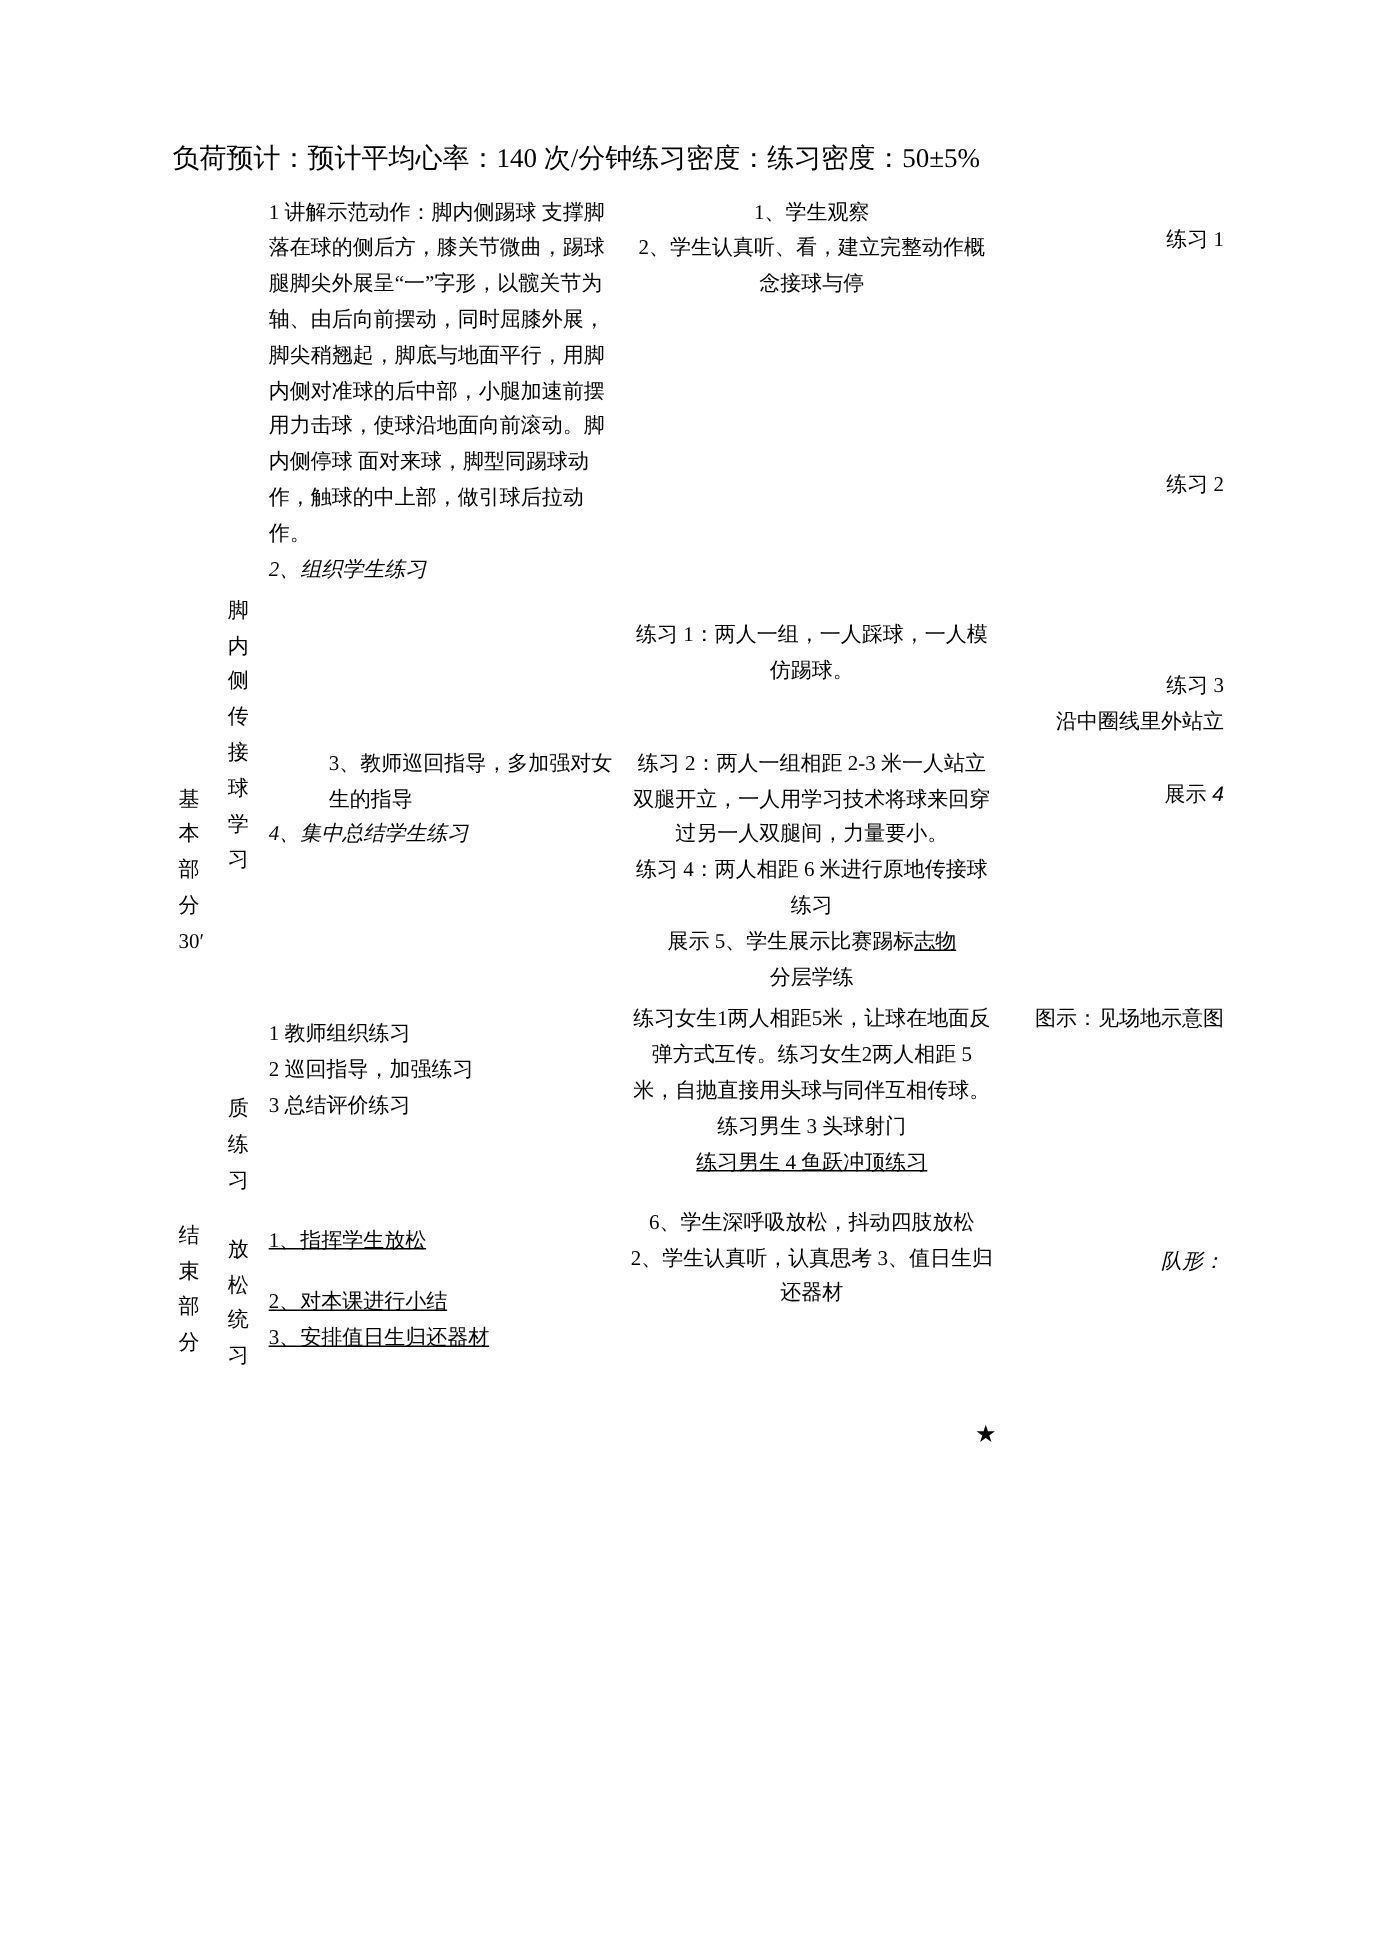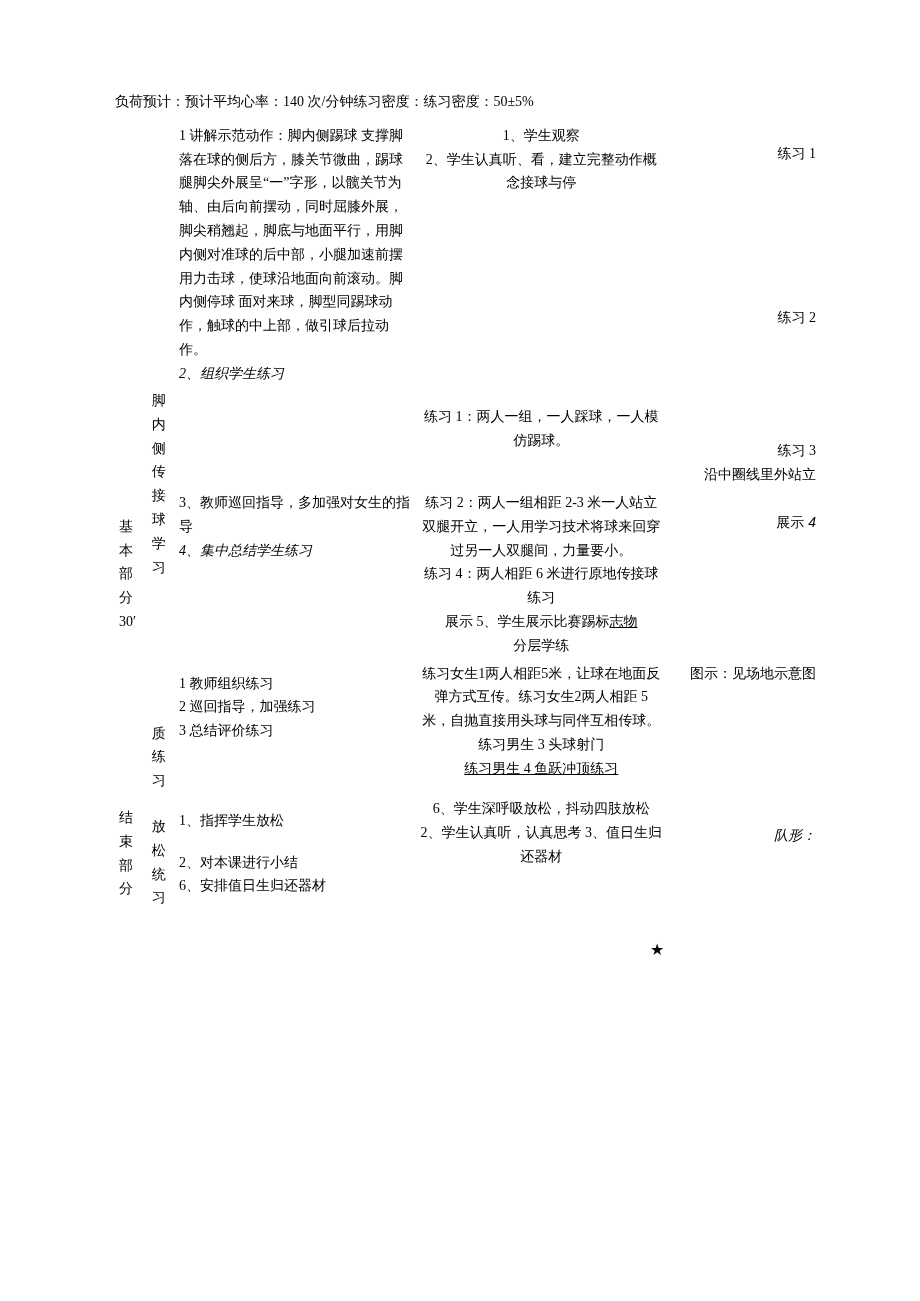--- a/index.html
+++ b/index.html
@@ -11,21 +11,21 @@
       font-family: "SimSun", "宋体", serif;
       font-size: 14px;
       line-height: 1.7;
       color: #000;
       background: #fff;
       width: 920px;
       padding: 90px 100px 40px 115px;
     }
     .header-line {
       margin-bottom: 8px;
-      font-size: 14px;
+      font-size: 18px;
     }
     .table {
       display: table;
       width: 100%;
       border-collapse: collapse;
     }
     .row {
       display: table-row;
     }
     .cell {
@@ -138,21 +138,21 @@
       <span>内</span>
       <span>侧</span>
       <span>传</span>
       <span>接</span>
       <span>球</span>
       <span>学</span>
       <span>习</span>
       </div>
     </div>
     <div class="cell col-teacher group1-teacher">
-      <p style="padding-left:0; text-indent:0;">3、教师巡回指导，多加强对女生的指导</p>
+      <p style="padding-left:0; text-indent:0;margin-left:40px;">3、教师巡回指导，多加强对女生的指导</p>
       <p class="mt">4、集中总结学生练习</p>
     </div>
     <div class="cell col-student group1-student">
       <p>练习 2：两人一组相距 2-3 米一人站立双腿开立，一人用学习技术将球来回穿过另一人双腿间，力量要小。</p>
       <p>练习 4：两人相距 6 米进行原地传接球练习</p>
       <p>
         <span>展示 5、学生展示比赛踢标</span><span class="underline">志物</span>
       </p>
       <p>分层学练</p>
     </div>
@@ -197,25 +197,25 @@
       <span>分</span>
     </div>
     <div class="cell col-activity vtext" style="vertical-align:middle;">
       <div style="margin-top:18px;">
       <span>放</span>
       <span>松</span>
       <span>统</span>
       <span>习</span>
       </div>
     </div>
-    <div class="cell col-teacher group3-teacher" style="vertical-align:middle;">
+    <div class="cell col-teacher group3-teacher" style="vertical-align:middle;text-decoration:underline;">
       <p>1、指挥学生放松</p>
       <div style="height:18px"></div>
       <p>2、对本课进行小结</p>
-      <p>6、安排值日生归还器材</p>
+      <p>3、安排值日生归还器材</p>
     </div>
     <div class="cell col-student group3-student">
       <p>6、学生深呼吸放松，抖动四肢放松</p>
       <p>2、学生认真听，认真思考 3、值日生归还器材</p>
     </div>
     <div class="cell col-diagram group3-diagram" style="vertical-align:middle;font-style:italic;">
       <p style="margin-top:-30px;">队形：</p>
     </div>
   </div>
 

